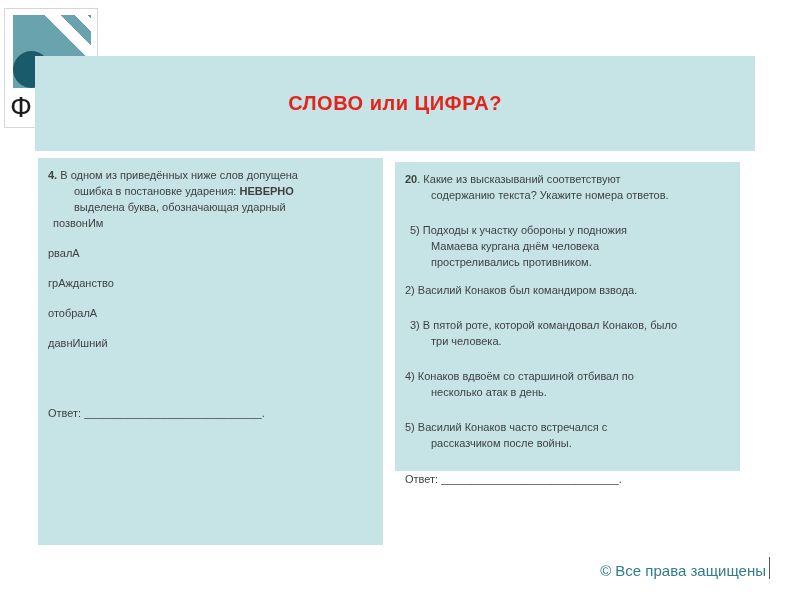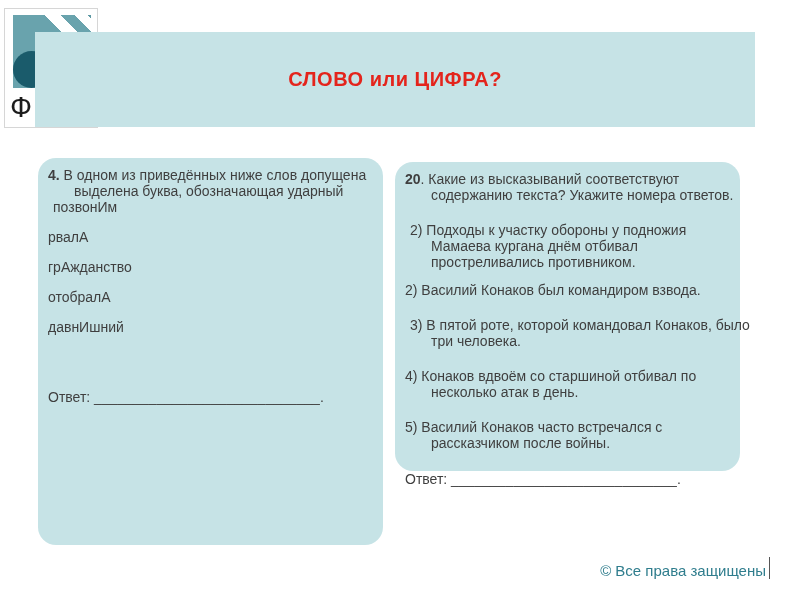--- a/index.html
+++ b/index.html
@@ -25,34 +25,34 @@
   .logo-circle{
     position:absolute;left:8px;top:42px;width:37px;height:37px;
     border-radius:50%;background:var(--logo-circle);
   }
   .logo-letter{
     position:absolute;left:5px;top:82px;
     font-size:29px;color:#1c1c1c;letter-spacing:1px;
   }
   
   .header-panel{
-    position:absolute;left:35px;top:32px;width:720px;height:95px;
+    position:absolute;left:35px;top:56px;width:720px;height:95px;
     background:var(--panel-bg);z-index:2;
     display:flex;align-items:center;justify-content:center;
   }
   .slide-title{
     font-size:20px;font-weight:bold;color:var(--title-red);
     letter-spacing:0.5px;
   }
   
   .q-panel{
     position:absolute;background:var(--panel-bg);z-index:2;
     width:345px;height:387px;box-sizing:border-box;
     padding:9px 2px 0 10px;
-    font-size:14px;line-height:16px;color:var(--text-col);border-radius:18px;
+    font-size:11px;line-height:16px;color:var(--text-col);
   }
   .q-panel.left{left:38px;top:158px;}
   .q-panel.right{left:395px;top:162px;height:309px;}
   .line{white-space:nowrap;}
   .line .b{font-weight:bold;}
   .ind-none{padding-left:0;}
   .ind-small{padding-left:5px;}
   .ind-cont{padding-left:26px;}
   
   .block{margin:0;}
@@ -79,20 +79,21 @@
   <div class="logo-letter">Ф</div>
 </div>
 
 <div class="header-panel">
   <div class="slide-title">СЛОВО или ЦИФРА?</div>
 </div>
 
 <div class="q-panel left" id="left_box">
     <div class="block question">
       <div class="line ind-none"><span class="b">4.</span><span> В одном из приведённых ниже слов допущена</span></div>
+      <div class="line ind-cont"><span>ошибка в постановке ударения: </span><span class="b">НЕВЕРНО</span></div>
       <div class="line ind-cont"><span>выделена буква, обозначающая ударный</span></div>
       <div class="line ind-small"><span>позвонИм</span></div>
     </div>
     <div class="block word">
       <div class="line ind-none"><span>рвалА</span></div>
     </div>
     <div class="block word">
       <div class="line ind-none"><span>грАжданство</span></div>
     </div>
     <div class="block word">
@@ -105,22 +106,22 @@
       <div class="line ind-none"><span>Ответ: _____________________________.</span></div>
     </div>
   </div>
 
 <div class="q-panel right" id="right_box">
     <div class="block question">
       <div class="line ind-none"><span class="b">20</span><span>. Какие из высказываний соответствуют</span></div>
       <div class="line ind-cont"><span>содержанию текста? Укажите номера ответов.</span></div>
     </div>
     <div class="block option">
-      <div class="line ind-small"><span>2) Подходы к участку обороны у подножия</span></div>
-      <div class="line ind-cont"><span>Мамаева кургана днём отбивал</span></div>
+      <div class="line ind-small"><span>5) Подходы к участку обороны у подножия</span></div>
+      <div class="line ind-cont"><span>Мамаева кургана днём человека</span></div>
       <div class="line ind-cont"><span>простреливались противником.</span></div>
     </div>
     <div class="block option tight">
       <div class="line ind-none"><span>2) Василий Конаков был командиром взвода.</span></div>
     </div>
     <div class="block option">
       <div class="line ind-small"><span>3) В пятой роте, которой командовал Конаков, было</span></div>
       <div class="line ind-cont"><span>три человека.</span></div>
     </div>
     <div class="block option">

